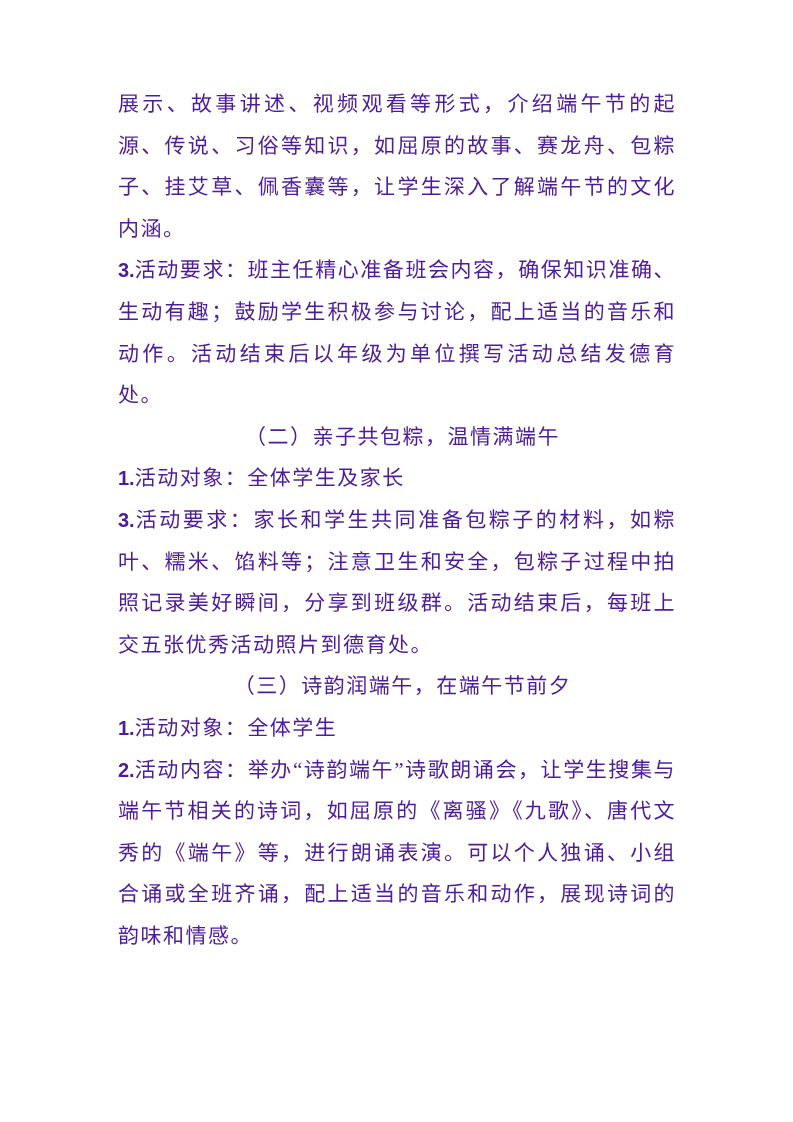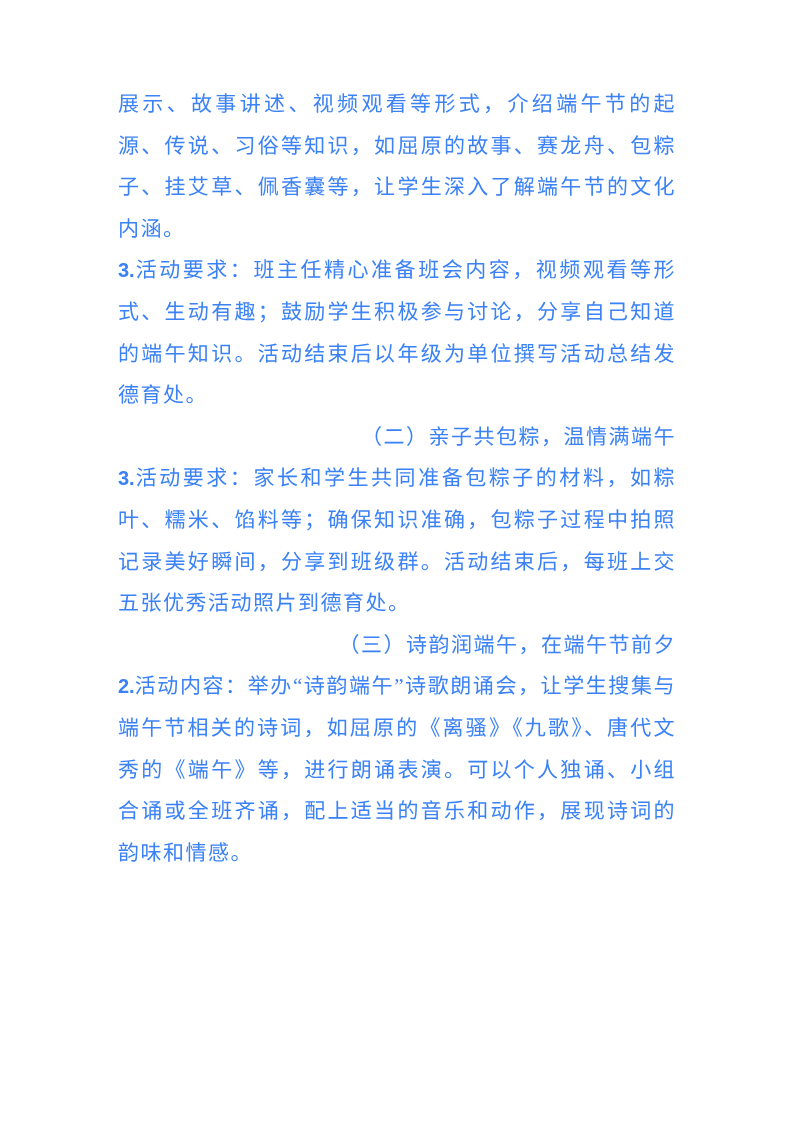--- a/index.html
+++ b/index.html
@@ -7,21 +7,21 @@
     padding: 0;
     background: #ffffff;
   }
   .page {
     position: relative;
     width: 793px;
     height: 1122px;
     background: #ffffff;
     overflow: hidden;
     font-family: "Liberation Serif", "DejaVu Serif", serif;
-    color: #3b82f6;
+    color: #4c1d95;
     box-sizing: border-box;
   }
   .text-block {
     position: absolute;
     left: 118px;
     top: 84px;
     width: 558px;
   }
   .para {
     margin: 0;
@@ -32,39 +32,41 @@
     text-justify: inter-ideograph;
     word-break: break-all;
   }
   .para .num {
     font-family: "Liberation Sans", "DejaVu Sans", sans-serif;
     font-weight: 700;
     font-size: 20px;
     letter-spacing: 0;
   }
   .para.heading {
-    text-align: right;
+    text-align: center;
     margin-left: 11px;
   }
 </style>
 </head>
 <body>
 
 <div class="page">
   <div class="text-block">
 
     <p class="para body"><span>展示、故事讲述、视频观看等形式，介绍端午节的起源、传说、习俗等知识，如屈原的故事、赛龙舟、包粽子、挂艾草、佩香囊等，让学生深入了解端午节的文化内涵。</span></p>
 
-    <p class="para list-item"><span class="num">3.</span><span>活动要求：班主任精心准备班会内容，视频观看等形式、生动有趣；鼓励学生积极参与讨论，分享自己知道的端午知识。活动结束后以年级为单位撰写活动总结发德育处。</span></p>
+    <p class="para list-item"><span class="num">3.</span><span>活动要求：班主任精心准备班会内容，确保知识准确、生动有趣；鼓励学生积极参与讨论，配上适当的音乐和动作。活动结束后以年级为单位撰写活动总结发德育处。</span></p>
 
     <p class="para heading"><span>（二）亲子共包粽，温情满端午</span></p>
 
+    <p class="para list-item"><span class="num">1.</span><span>活动对象：全体学生及家长</span></p>
 
 
-    <p class="para list-item"><span class="num">3.</span><span>活动要求：家长和学生共同准备包粽子的材料，如粽叶、糯米、馅料等；确保知识准确，包粽子过程中拍照记录美好瞬间，分享到班级群。活动结束后，每班上交五张优秀活动照片到德育处。</span></p>
+    <p class="para list-item"><span class="num">3.</span><span>活动要求：家长和学生共同准备包粽子的材料，如粽叶、糯米、馅料等；注意卫生和安全，包粽子过程中拍照记录美好瞬间，分享到班级群。活动结束后，每班上交五张优秀活动照片到德育处。</span></p>
 
     <p class="para heading"><span>（三）诗韵润端午，在端午节前夕</span></p>
 
+    <p class="para list-item"><span class="num">1.</span><span>活动对象：全体学生</span></p>
 
     <p class="para list-item"><span class="num">2.</span><span>活动内容：举办“诗韵端午”诗歌朗诵会，让学生搜集与端午节相关的诗词，如屈原的《离骚》《九歌》、唐代文秀的《端午》等，进行朗诵表演。可以个人独诵、小组合诵或全班齐诵，配上适当的音乐和动作，展现诗词的韵味和情感。</span></p>
 
   </div>
 </div>
 
 </body></html>

